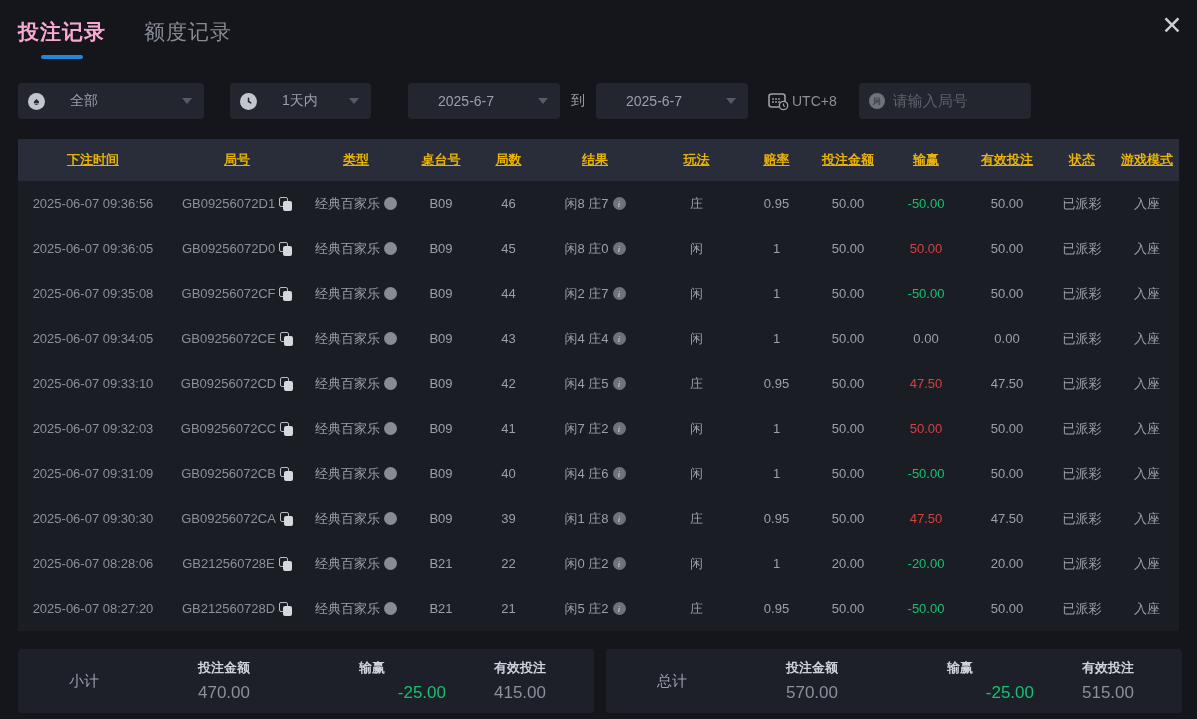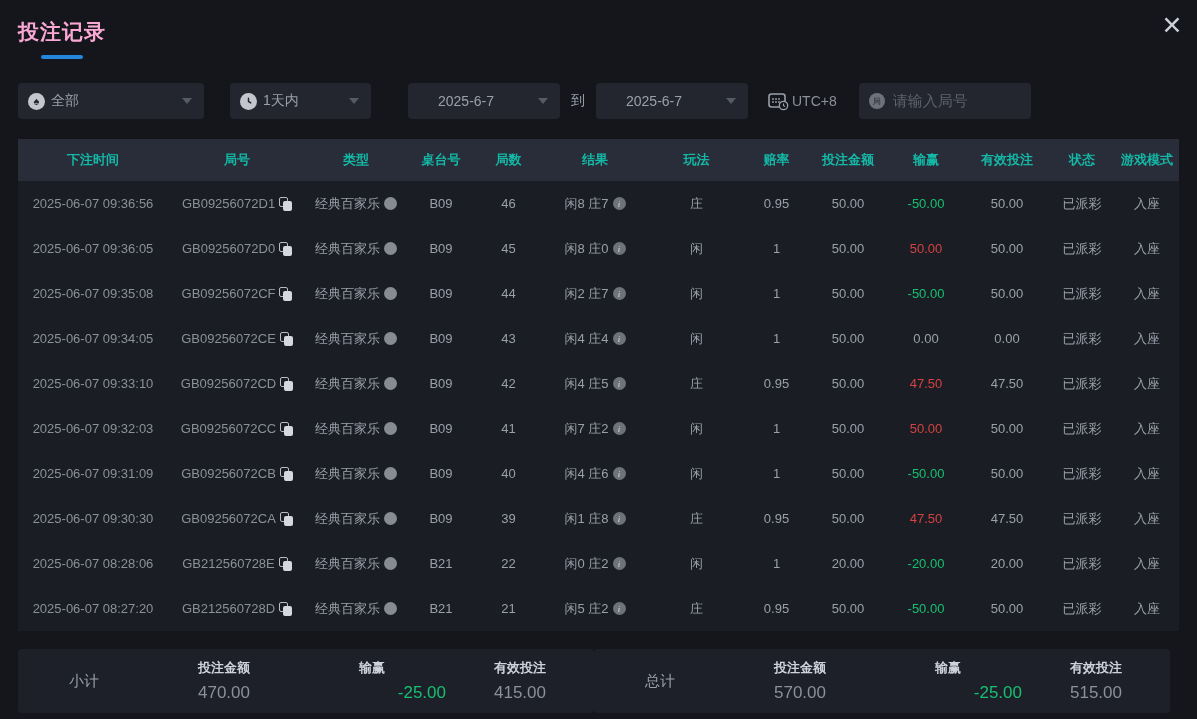--- a/index.html
+++ b/index.html
@@ -27,21 +27,21 @@
   .select,.input-box{
     background:#23262e; border-radius:4px; height:36px; display:flex;
     align-items:center; padding:0 10px; position:relative;
   }
   .select{ cursor:pointer; }
   .sel-game{ width:186px; }
   .sel-time{ width:141px; margin-left:26px; }
   .sel-date1{ width:152px; margin-left:37px; }
   .sel-date2{ width:152px; }
   .to-label{ margin:0 11px; font-size:14px; color:#9aa0ab; }
-  .sel-text{ font-size:14px; color:#9aa0ab; margin-left:6px; }
+  .sel-text{ font-size:14px; color:#9aa0ab; margin-left:25px; }
   .sel-date1 .sel-text,.sel-date2 .sel-text{ margin-left:20px; }
   .chevron{ position:absolute; right:12px; top:15px; width:0; height:0;
     border-left:5px solid transparent; border-right:5px solid transparent;
     border-top:6px solid #565b65; }
   .icon-circle{
     width:17px; height:17px; border-radius:50%; background:#c3c6cc;
     display:flex; align-items:center; justify-content:center;
     font-size:11px; color:#23262e; flex:0 0 auto;
   }
   .tz-group{ display:flex; align-items:center; margin-left:20px; }
@@ -54,21 +54,21 @@
   }
   .round-input::placeholder{ color:#5d626c; }
   .query-btn{
     margin-left:19px; width:139px; height:33px; background:#2187dc; border:none;
     border-radius:7px; color:#fff; font-size:16px; font-weight:bold; cursor:pointer;
     font-family:inherit; letter-spacing:1px;
   }
   
   .table{ width:1161px; margin:20px 0 0 18px; background:#1a1d24; }
   .thead{ display:flex; height:42px; background:#292d39; align-items:center; }
-  .thead .cell{ font-size:13px; font-weight:bold; color:#14b8a6; }
+  .thead .cell{ font-size:13px; font-weight:bold; color:#eab308;text-decoration:underline; }
   .trow{ display:flex; height:45px; align-items:center; }
   .cell{ display:flex; align-items:center; justify-content:center; font-size:13px; color:#9aa0ab; gap:4px; }
   .cell:nth-child(1){ width:150px; }
   .cell:nth-child(2){ width:138px; }
   .cell:nth-child(3){ width:100px; }
   .cell:nth-child(4){ width:70px; }
   .cell:nth-child(5){ width:65px; }
   .cell:nth-child(6){ width:108px; }
   .cell:nth-child(7){ width:95px; }
   .cell:nth-child(8){ width:65px; }
@@ -81,37 +81,41 @@
   .win-neg{ color:#17c070 !important;text-align:right; }
   .win-pos{ color:#d64141 !important; }
   .copy-icon{ width:13px; height:14px; position:relative; display:inline-block; cursor:pointer; flex:0 0 auto; }
   .copy-icon .back{ position:absolute; left:0; top:0; width:9px; height:10px; border:1px solid #b9bcc2; border-radius:2px; }
   .copy-icon .front{ position:absolute; right:0; bottom:0; width:9px; height:10px; background:#d5d8dd; border-radius:2px; }
   .dot-icon{ width:13px; height:13px; border-radius:50%; background:#868b94; flex:0 0 auto; }
   .info-icon{ width:13px; height:13px; border-radius:50%; background:#6d727b; color:#d9dce0;
     font-size:9px; display:flex; align-items:center; justify-content:center; font-style:italic;
     font-family:"Liberation Serif",serif; cursor:pointer; flex:0 0 auto; }
   
-  .summaries{ display:flex; gap:0; margin:18px 0 0 18px; }
+  .summaries{ display:flex; gap:12px; margin:18px 0 0 18px; }
   .sum-card{ width:576px; height:64px; background:#1d2029; border-radius:4px;
     display:flex; align-items:center; }
   .sum-label{ width:132px; text-align:center; font-size:15px; color:#9aa0ab; }
   .sum-col{ flex:1; text-align:center; }
   .sum-col .t{ font-size:13px; font-weight:bold; color:#ced2da; margin-bottom:6px; }
   .sum-col .v{ font-size:17px; color:#8b9099; }
   svg{ display:block; }
 </style>
 </head>
 <body>
 
 <span class="close-btn">✕</span>
 
 <div class="tabs">
   <div class="tab active">
     <div class="tab-label">投注记录</div>
+    <div class="underline"></div>
+  </div>
+  <div class="tab">
+    <div class="tab-label">额度记录</div>
     <div class="underline"></div>
   </div>
 </div>
 
 <div class="filters">
   <div class="select sel-game">
     <span class="icon-circle">♠</span>
     <span class="sel-text">全部</span>
     <span class="chevron"></span>
   </div>

